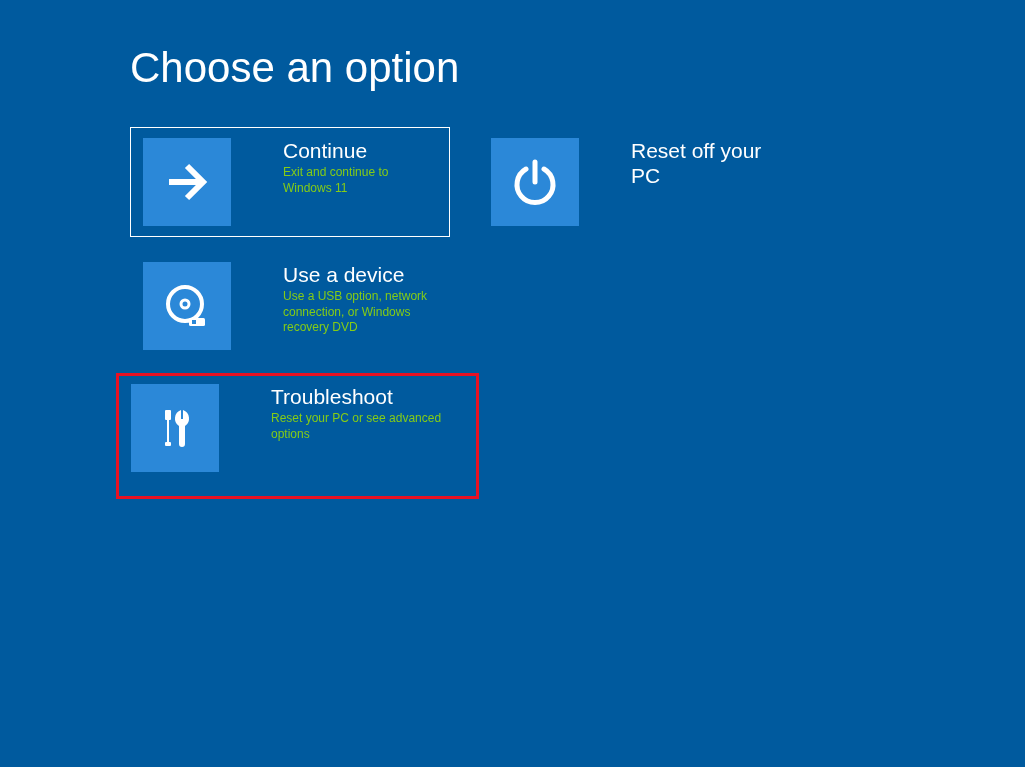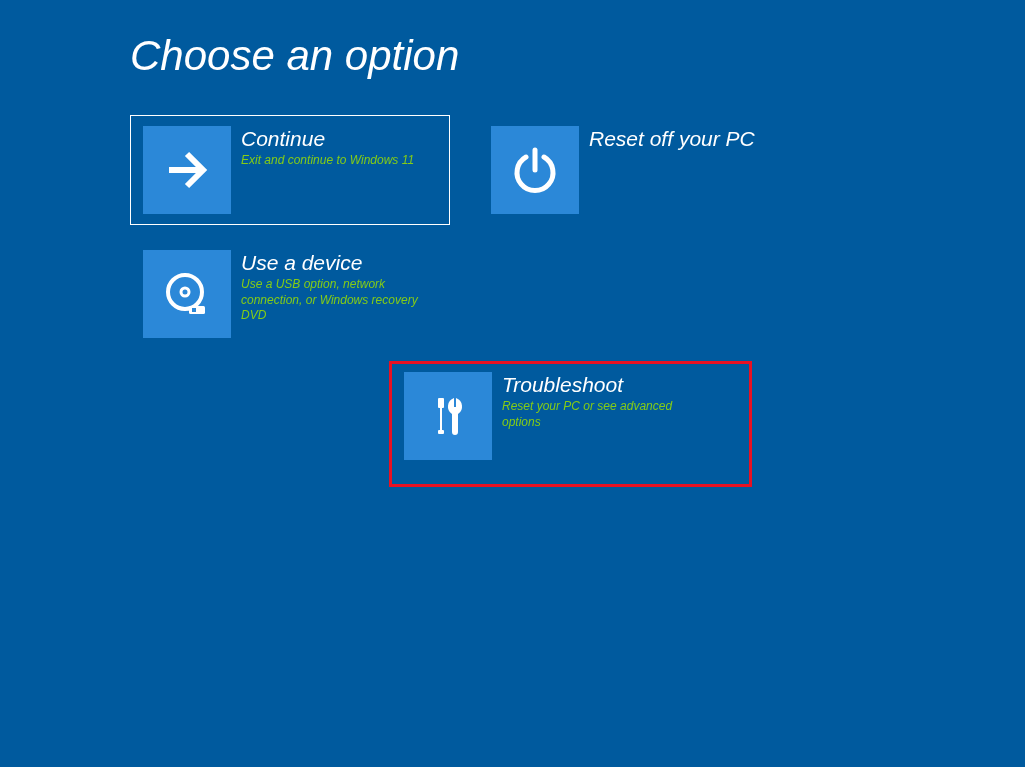--- a/index.html
+++ b/index.html
@@ -9,23 +9,22 @@
     }
     body {
       width: 1025px;
       height: 767px;
       background-color: #005a9e;
       font-family: "Segoe UI", "Segoe UI Light", Arial, sans-serif;
       color: #ffffff;
       overflow: hidden;
     }
     .container {
-      padding-top: 32px;
+      padding-top: 44px;
       padding-left: 130px;
-      font-style: italic;
     }
     .heading {
       font-size: 42px;
       font-weight: 300;
       margin-bottom: 35px;
       letter-spacing: 0px;
     }
     .options-grid {
       display: flex;
       flex-direction: column;
@@ -36,20 +35,21 @@
       gap: 28px;
     }
     .option-tile {
       width: 320px;
       height: 110px;
       display: flex;
       align-items: flex-start;
       cursor: pointer;
       padding: 10px 12px 10px 12px;
       border: 1px solid transparent;
+      gap: 42px;
     }
     .option-tile.selected {
       border: 1.5px solid #ffffff;
     }
     .highlight-wrap {
       border: 3px solid #e81123;
       padding: 8px 12px 24px 12px;
       width: 363px;
     }
     .highlight-wrap .option-tile {
@@ -146,21 +146,21 @@
           </svg>
         </div>
         <div class="option-text">
           <div class="option-title">Use a device</div>
           <div class="option-desc">Use a USB option, network connection, or Windows recovery DVD</div>
         </div>
       </div>
 
     </div>
 
-    <div class="options-row" style="margin-top:-2px; margin-left:-14px;justify-content:center;">
+    <div class="options-row" style="margin-top:-2px; margin-left:-14px;">
 
       <div class="highlight-wrap">
         <div class="option-tile">
           <div class="icon-box">
             <svg width="56" height="56" viewBox="0 0 56 56">
               <g fill="#ffffff">
 
                 <rect x="18" y="10" width="6" height="10" rx="1"></rect>
                 <rect x="20" y="20" width="2" height="22"></rect>
                 <rect x="18" y="42" width="6" height="4" rx="1"></rect>

